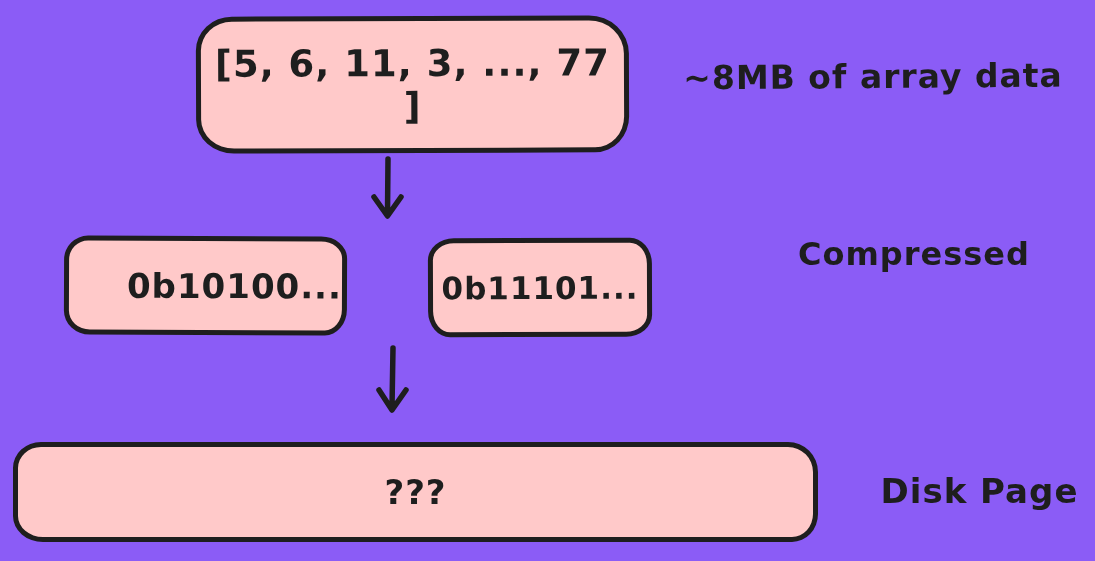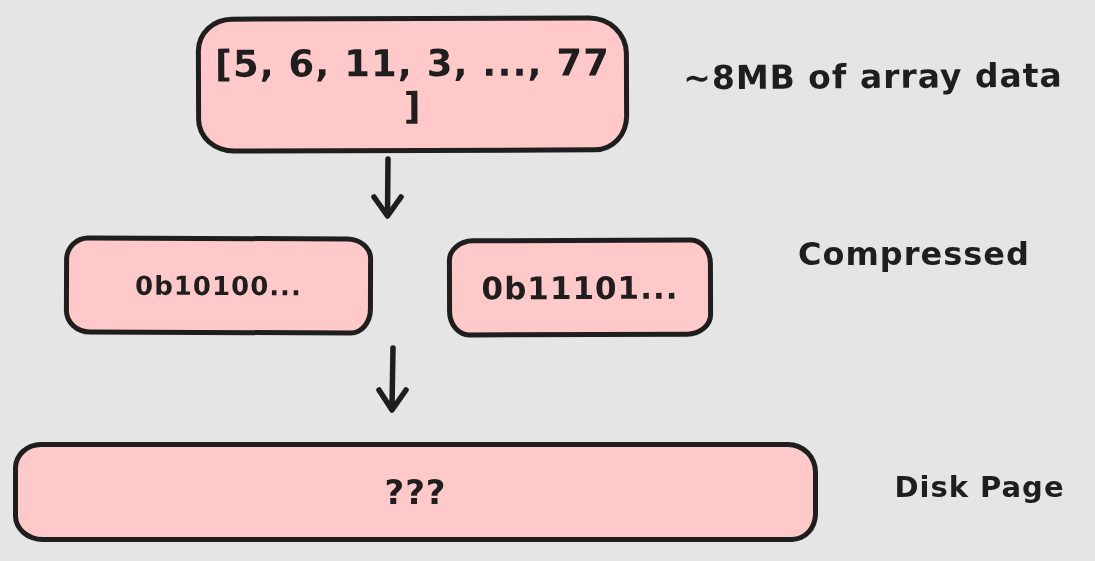--- a/index.html
+++ b/index.html
@@ -4,21 +4,21 @@
 <style>
   html, body {
     margin: 0;
     padding: 0;
     background: #ffffff;
   }
   .canvas {
     position: relative;
     width: 1095px;
     height: 561px;
-    background: #e5e5e5;
+    background: #8b5cf6;
     font-family: "DejaVu Sans", sans-serif;
     color: #1e1e1e;
     overflow: hidden;
   }
   .node {
     position: absolute;
     background: #ffc9c9;
     border: 5px solid #1e1e1e;
     box-sizing: border-box;
     display: flex;
@@ -30,28 +30,29 @@
   }
   .box-array {
     left: 196px; top: 16px;
     width: 433px; height: 137px;
     border-radius: 36px 40px 34px 38px / 34px 38px 36px 34px;
     font-size: 37px;
     transform: rotate(-0.2deg);
   }
   .box-buf1 {
     left: 64px; top: 236px;
-    width: 309px; height: 99px;
+    width: 283px; height: 99px;
     border-radius: 24px 26px 22px 26px / 24px 22px 26px 24px;
-    font-size: 26px;
+    font-size: 34px;
     transform: rotate(0.2deg);
+    justify-content: flex-end;
   }
   .box-buf2 {
-    left: 447px; top: 238px;
-    width: 266px; height: 99px;
+    left: 428px; top: 238px;
+    width: 224px; height: 99px;
     border-radius: 26px 22px 26px 22px / 22px 26px 22px 26px;
     font-size: 31px;
     transform: rotate(-0.2deg);
   }
   .box-disk {
     left: 13px; top: 442px;
     width: 805px; height: 100px;
     border-radius: 28px 30px 26px 30px / 26px 30px 28px 26px;
     font-size: 34px;
   }
@@ -71,21 +72,21 @@
   }
   .note-buffers {
     left: 788px; top: 230px;
     width: 252px;
     font-size: 32px;
     white-space: normal;
   }
   .note-disk {
     left: 872px; top: 466px;
     width: 215px;
-    font-size: 29px;
+    font-size: 34px;
   }
   .arrow {
     position: absolute;
   }
   .arrow-1 { left: 361px; top: 155px; }
   .arrow-2 { left: 365px; top: 343px; }
 </style>
 </head>
 <body>
 

